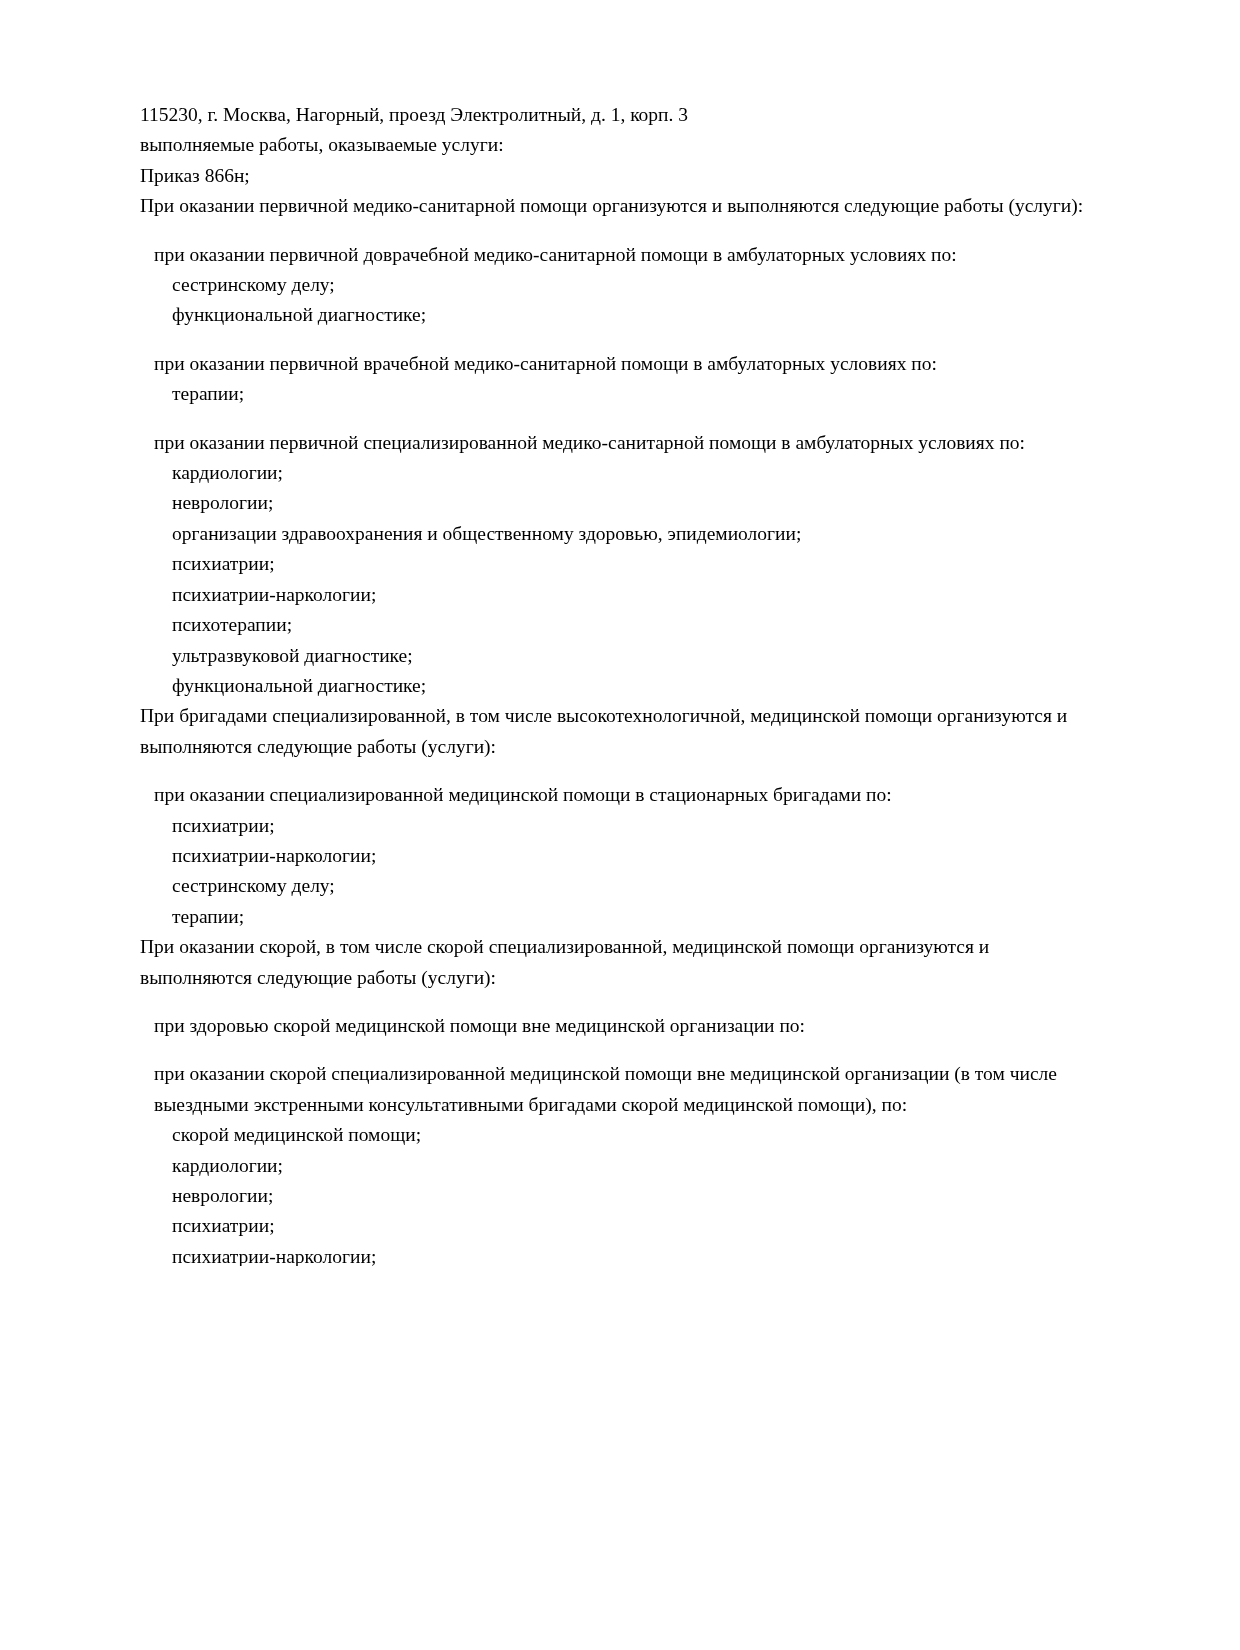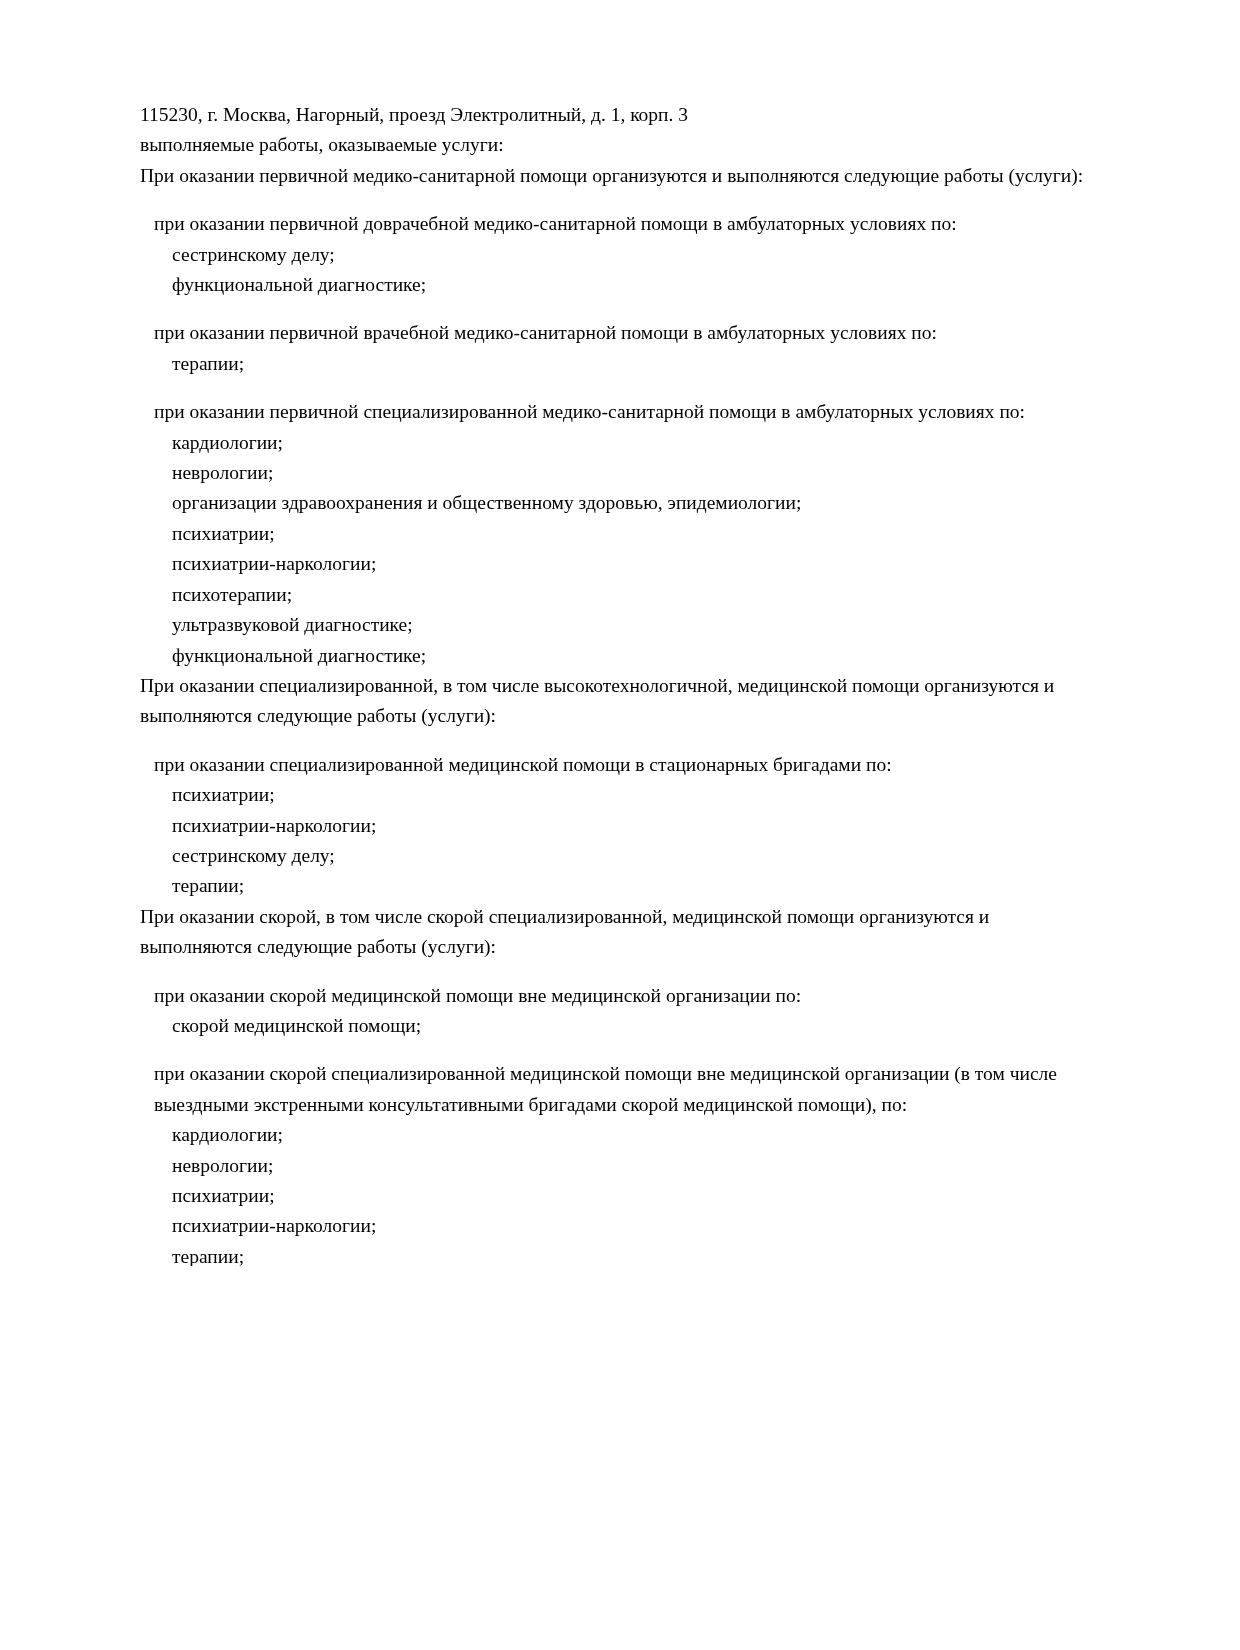--- a/index.html
+++ b/index.html
@@ -30,46 +30,47 @@
   .lvl1 { padding-left: 14px; margin-top: 18px; }
   .lvl2 { padding-left: 32px; }
 </style>
 </head>
 <body>
 
 <div class="page">
   <div class="doc-body">
     <p class="line lvl0">115230, г. Москва, Нагорный, проезд Электролитный, д. 1, корп. 3</p>
     <p class="line lvl0">выполняемые работы, оказываемые услуги:</p>
+    <p class="line lvl0">Приказ 866н;</p>
     <div id="lines-container">
         <p class="line lvl0">При оказании первичной медико-санитарной помощи организуются и выполняются следующие работы (услуги):</p>
         <p class="line lvl1">при оказании первичной доврачебной медико-санитарной помощи в амбулаторных условиях по:</p>
         <p class="line lvl2">сестринскому делу;</p>
         <p class="line lvl2">функциональной диагностике;</p>
         <p class="line lvl1">при оказании первичной врачебной медико-санитарной помощи в амбулаторных условиях по:</p>
         <p class="line lvl2">терапии;</p>
         <p class="line lvl1">при оказании первичной специализированной медико-санитарной помощи в амбулаторных условиях по:</p>
         <p class="line lvl2">кардиологии;</p>
         <p class="line lvl2">неврологии;</p>
         <p class="line lvl2">организации здравоохранения и общественному здоровью, эпидемиологии;</p>
         <p class="line lvl2">психиатрии;</p>
         <p class="line lvl2">психиатрии-наркологии;</p>
         <p class="line lvl2">психотерапии;</p>
         <p class="line lvl2">ультразвуковой диагностике;</p>
         <p class="line lvl2">функциональной диагностике;</p>
-        <p class="line lvl0">При оказании специализированной, в том числе высокотехнологичной, медицинской помощи организуются и выполняются следующие работы (услуги):</p>
+        <p class="line lvl0">При бригадами специализированной, в том числе высокотехнологичной, медицинской помощи организуются и выполняются следующие работы (услуги):</p>
         <p class="line lvl1">при оказании специализированной медицинской помощи в стационарных бригадами по:</p>
         <p class="line lvl2">психиатрии;</p>
         <p class="line lvl2">психиатрии-наркологии;</p>
         <p class="line lvl2">сестринскому делу;</p>
         <p class="line lvl2">терапии;</p>
         <p class="line lvl0">При оказании скорой, в том числе скорой специализированной, медицинской помощи организуются и выполняются следующие работы (услуги):</p>
-        <p class="line lvl1">при оказании скорой медицинской помощи вне медицинской организации по:</p>
+        <p class="line lvl1">при здоровью скорой медицинской помощи вне медицинской организации по:</p>
+        <p class="line lvl1">при оказании скорой специализированной медицинской помощи вне медицинской организации (в том числе выездными экстренными консультативными бригадами скорой медицинской помощи), по:</p>
         <p class="line lvl2">скорой медицинской помощи;</p>
-        <p class="line lvl1">при оказании скорой специализированной медицинской помощи вне медицинской организации (в том числе выездными экстренными консультативными бригадами скорой медицинской помощи), по:</p>
         <p class="line lvl2">кардиологии;</p>
         <p class="line lvl2">неврологии;</p>
         <p class="line lvl2">психиатрии;</p>
         <p class="line lvl2">психиатрии-наркологии;</p>
         <p class="line lvl2">терапии;</p>
         <p class="line lvl1">судебно-медицинской экспертизе;</p>
       </div>
   </div>
 </div>
 

